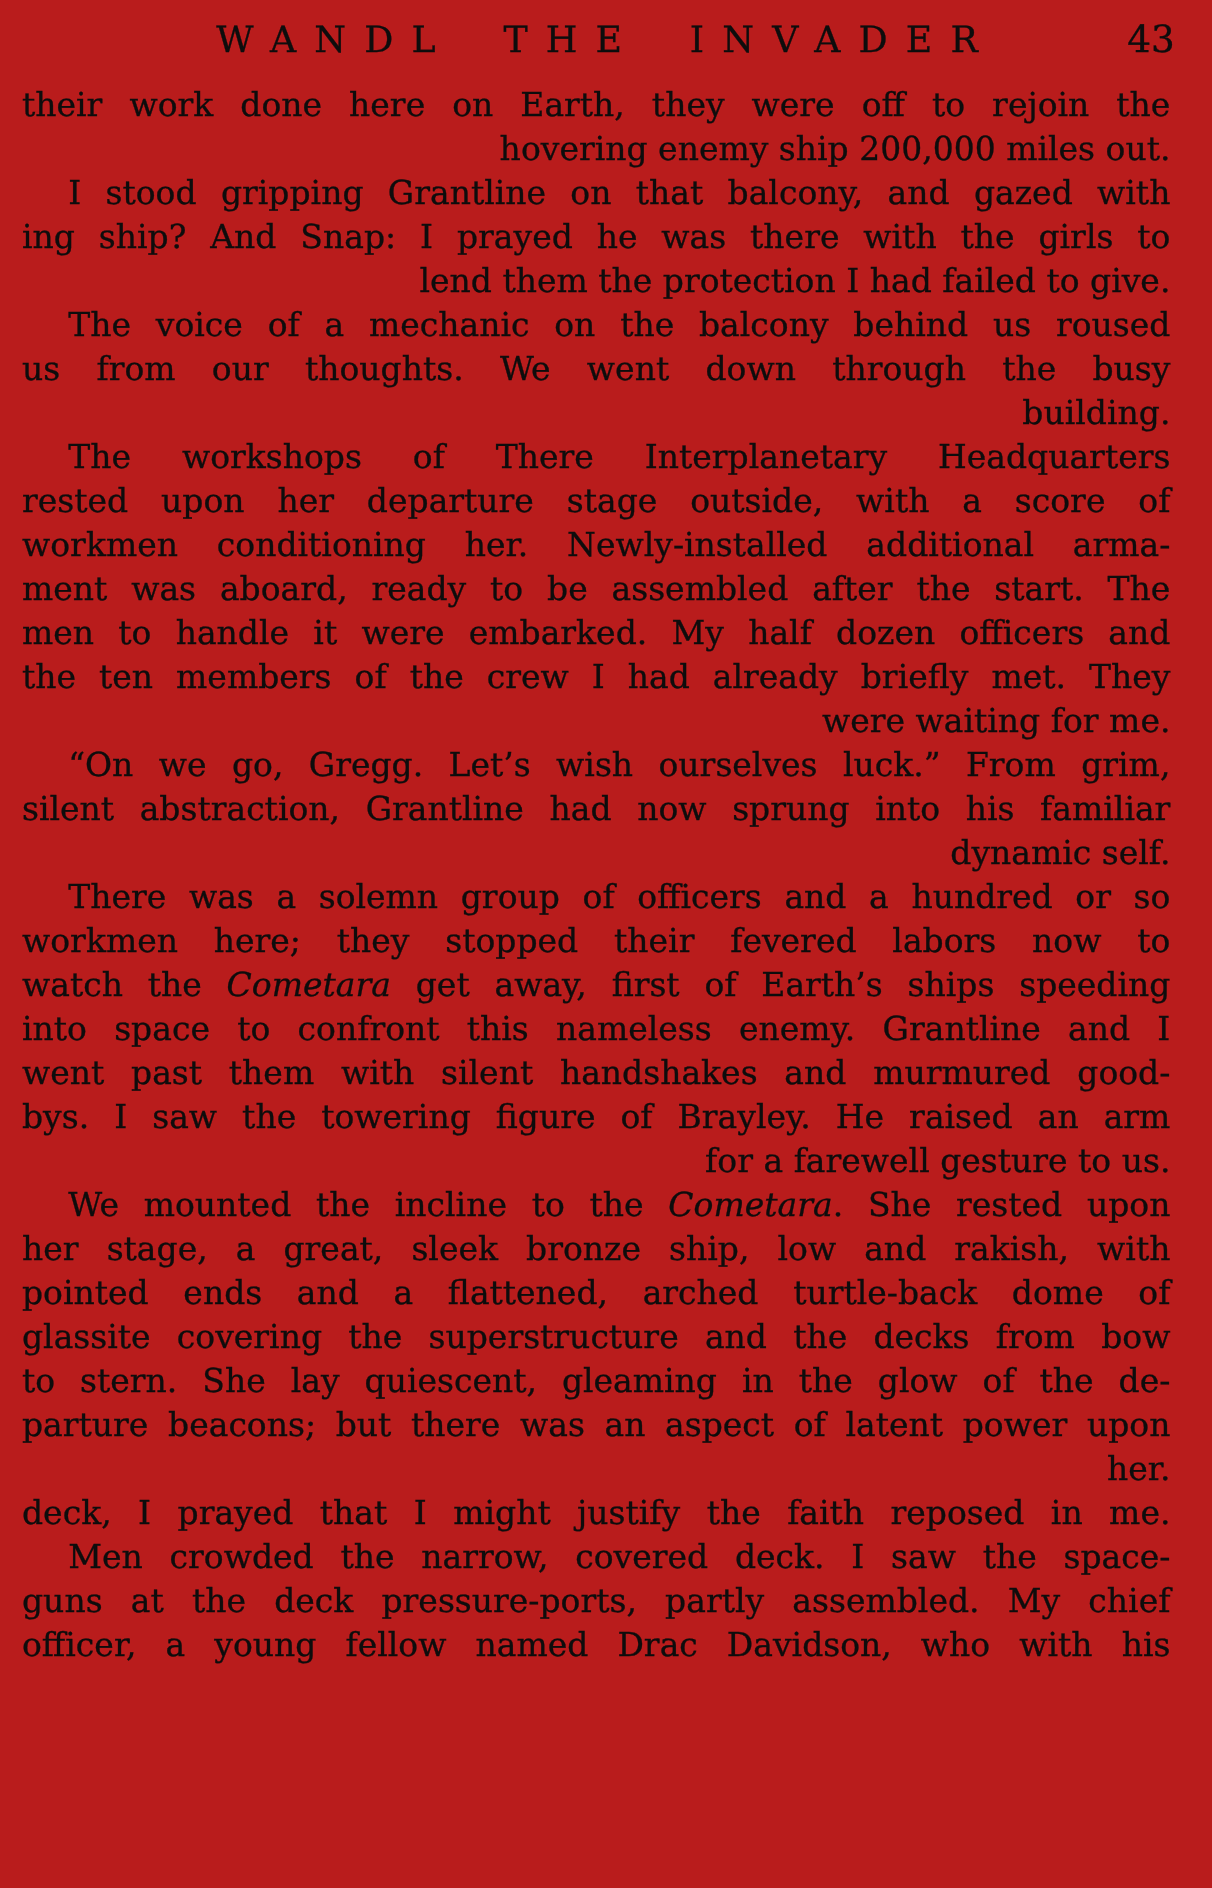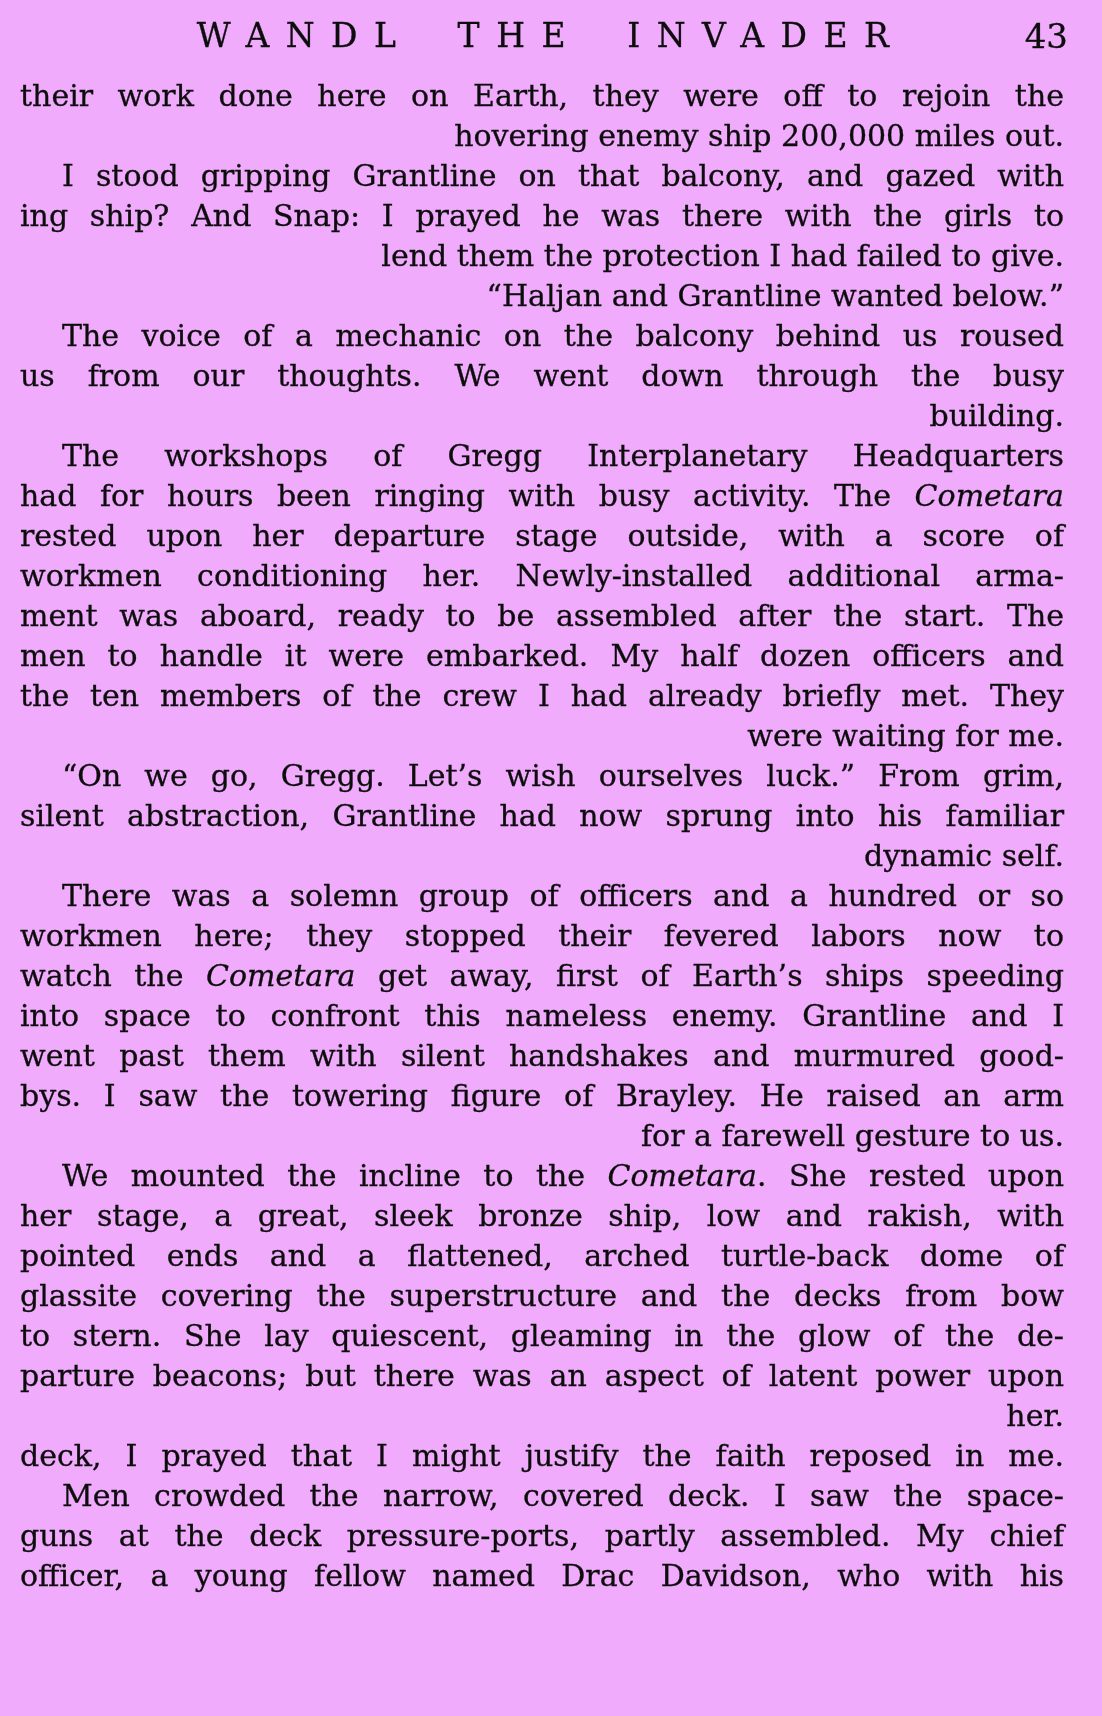--- a/index.html
+++ b/index.html
@@ -4,21 +4,21 @@
 <style>
   html, body {
     margin: 0;
     padding: 0;
     background: #ffffff;
   }
   .page {
     position: relative;
     width: 1102px;
     height: 1716px;
-    background: #f0abfc;
+    background: #b91c1c;
     color: #0d0d0d;
     font-family: "DejaVu Serif", "Liberation Serif", serif;
     overflow: hidden;
     -webkit-text-stroke: 0.3px #0d0d0d;
   }
   .header {
     position: relative;
     padding-top: 14px;
     height: 52px;
   }
@@ -65,26 +65,24 @@
   <div class="header">
     <div class="running-head">WANDL THE INVADER</div>
     <div class="page-num">43</div>
   </div>
   <div class="body-text">
       <div class="line j"><span>their work done here on Earth, they were off to rejoin the</span></div>
       <div class="line"><span>hovering enemy ship 200,000 miles out.</span></div>
       <div class="line j ind"><span>I stood gripping Grantline on that balcony, and gazed with</span></div>
       <div class="line j"><span>ing ship? And Snap: I prayed he was there with the girls to</span></div>
       <div class="line"><span>lend them the protection I had failed to give.</span></div>
-      <div class="line ind"><span>“Haljan and Grantline wanted below.”</span></div>
       <div class="line j ind"><span>The voice of a mechanic on the balcony behind us roused</span></div>
       <div class="line j"><span>us from our thoughts. We went down through the busy</span></div>
       <div class="line"><span>building.</span></div>
-      <div class="line j ind"><span>The workshops of Gregg Interplanetary Headquarters</span></div>
-      <div class="line j"><span>had for hours been ringing with busy activity. The </span><em>Cometara</em></div>
+      <div class="line j ind"><span>The workshops of There Interplanetary Headquarters</span></div>
       <div class="line j"><span>rested upon her departure stage outside, with a score of</span></div>
       <div class="line j"><span>workmen conditioning her. Newly-installed additional arma-</span></div>
       <div class="line j"><span>ment was aboard, ready to be assembled after the start. The</span></div>
       <div class="line j"><span>men to handle it were embarked. My half dozen officers and</span></div>
       <div class="line j"><span>the ten members of the crew I had already briefly met. They</span></div>
       <div class="line"><span>were waiting for me.</span></div>
       <div class="line j ind"><span>“On we go, Gregg. Let’s wish ourselves luck.” From grim,</span></div>
       <div class="line j"><span>silent abstraction, Grantline had now sprung into his familiar</span></div>
       <div class="line"><span>dynamic self.</span></div>
       <div class="line j ind"><span>There was a solemn group of officers and a hundred or so</span></div>

